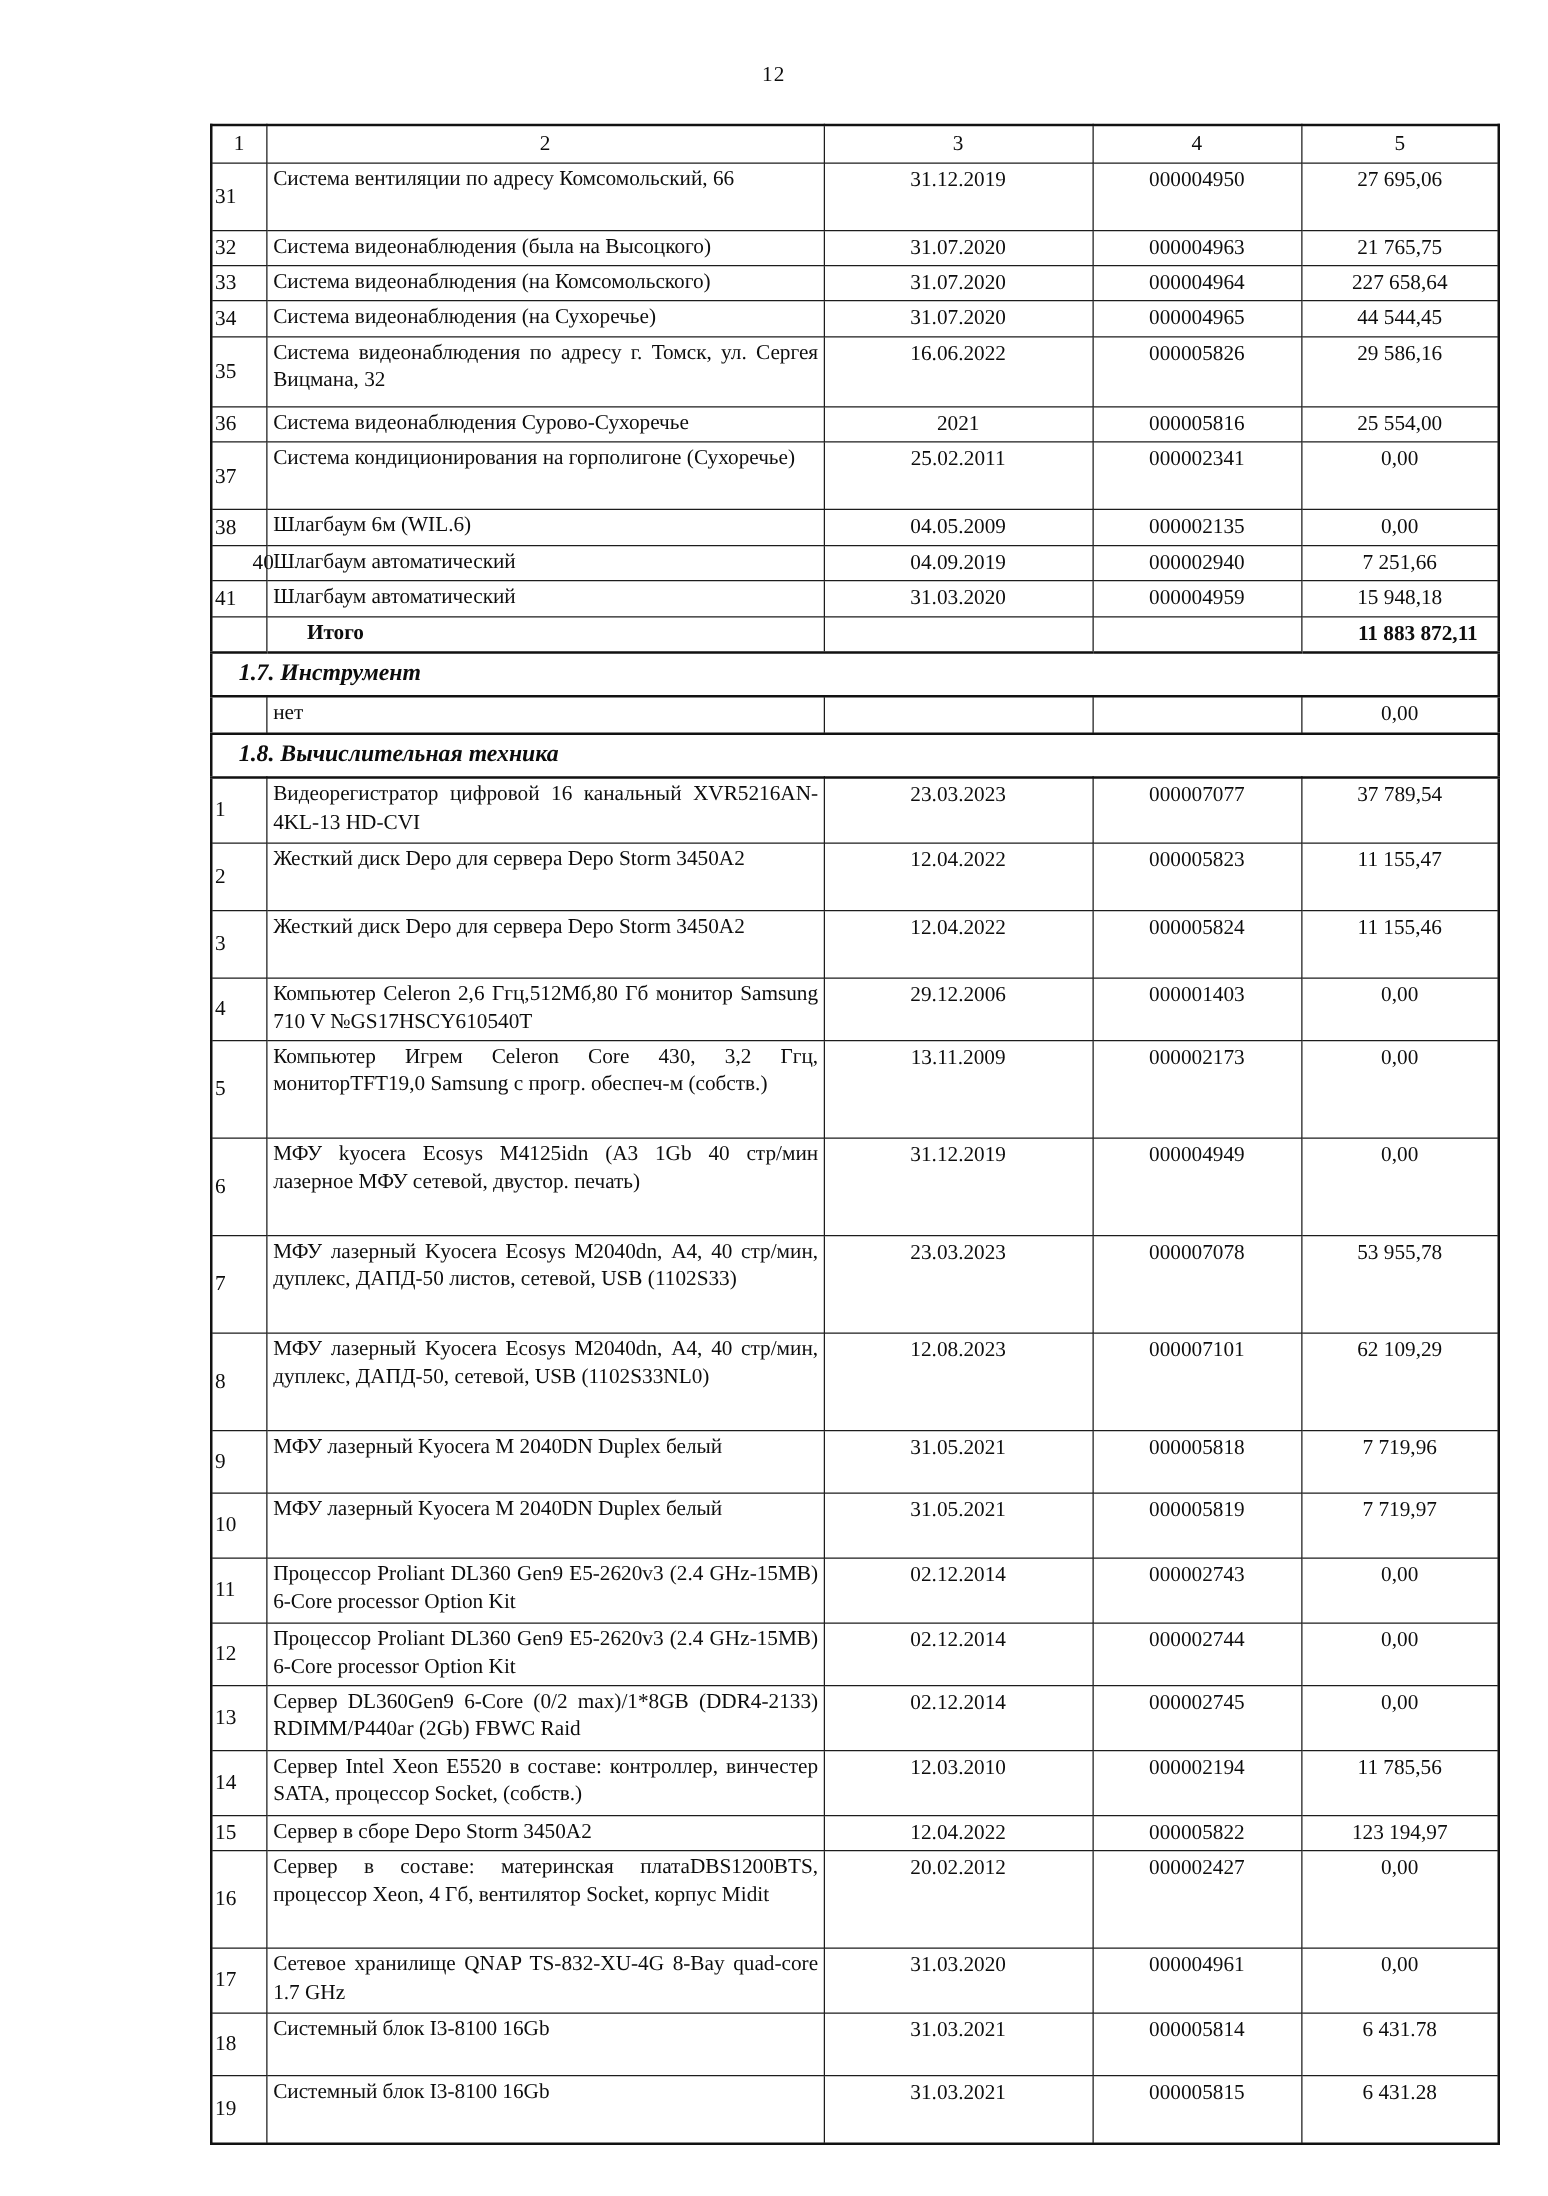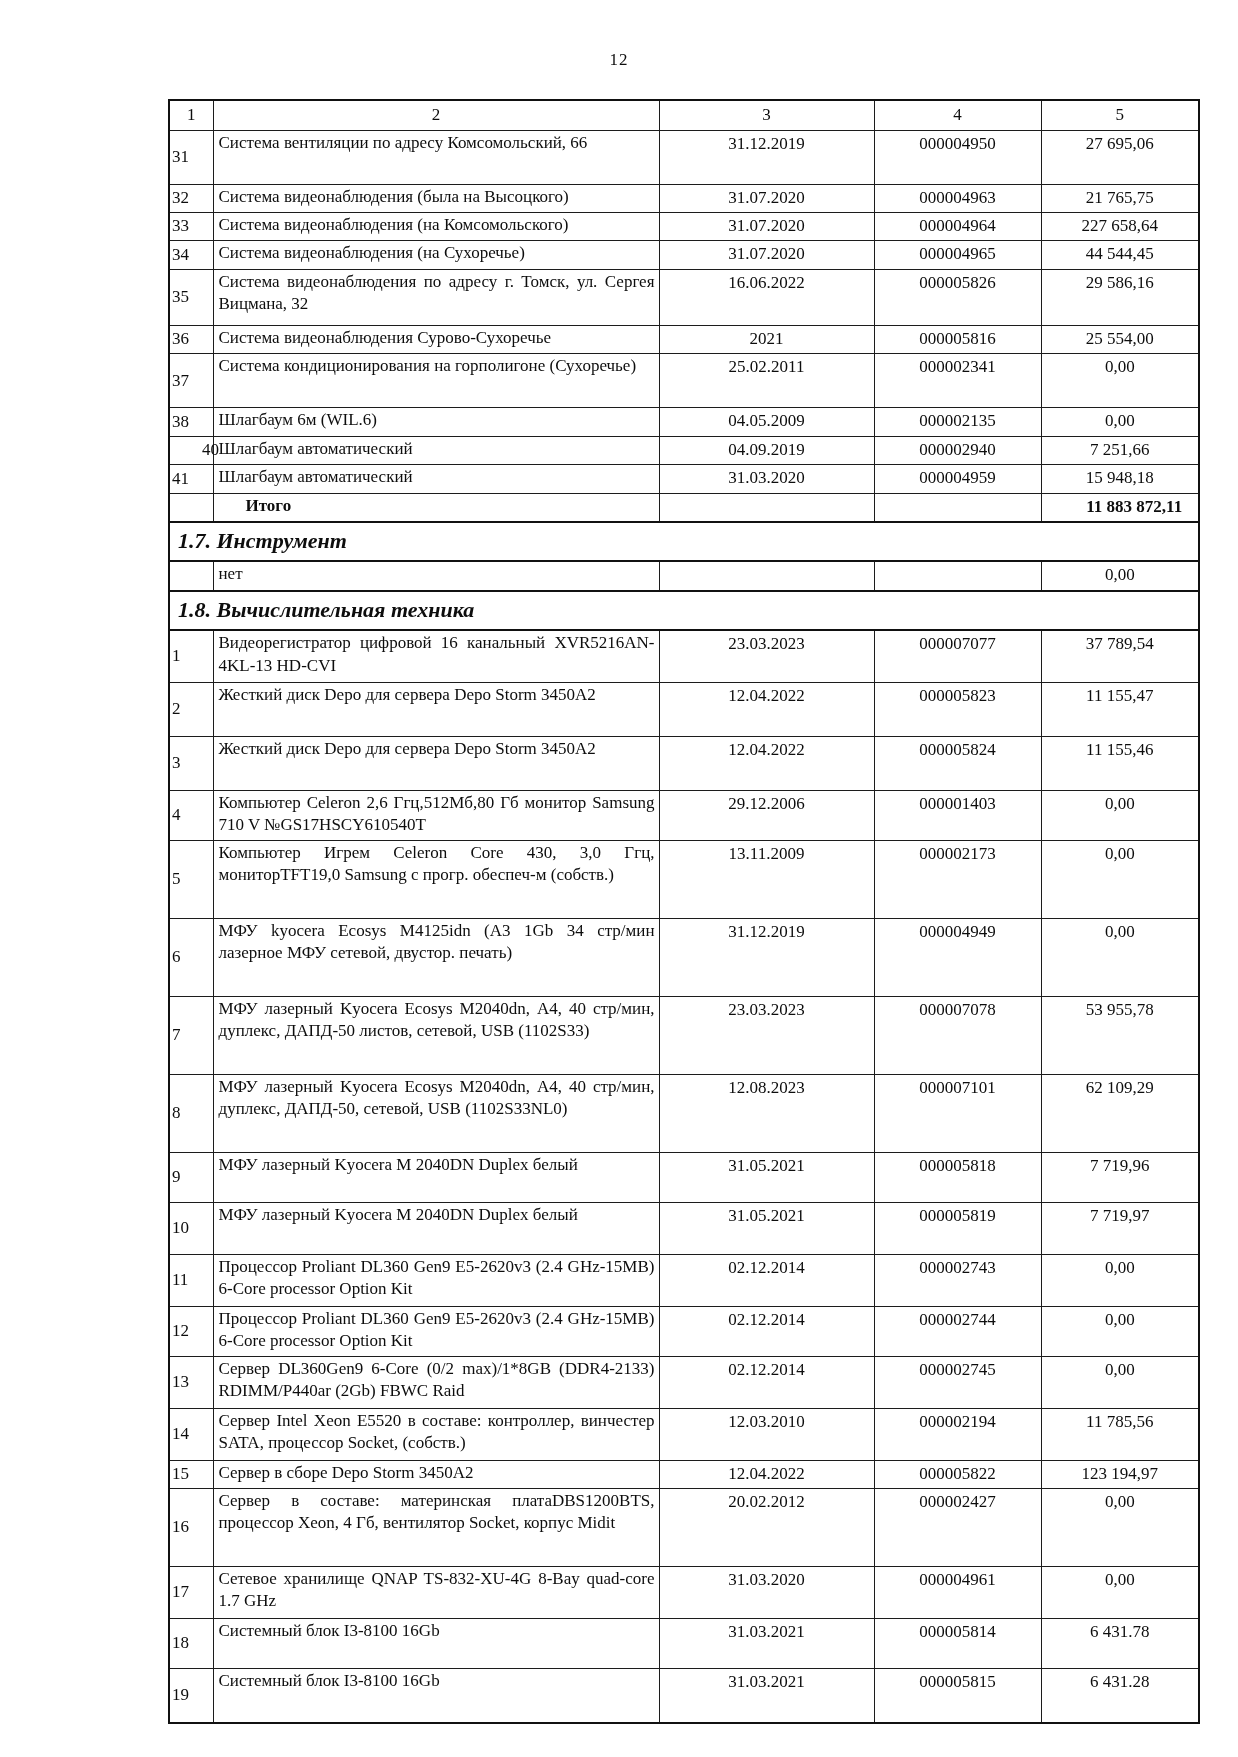--- a/index.html
+++ b/index.html
@@ -27,22 +27,22 @@
   .doc th {
     font-weight: normal; font-size: 17px; height: 30px;
     text-align: center; vertical-align: middle; padding: 2px;
   }
   td.num  { text-align: left; vertical-align: middle; padding: 1px 2px; }
   td.name { text-align: justify; vertical-align: top; padding: 1px 4px 3px 5px; }
   td.date, td.code, td.val {
     text-align: center; vertical-align: top; padding: 2px 3px 3px 3px;
   }
   tr.section-row td {
-    font-weight: bold; font-style: italic; font-size: 22px;
-    text-align: left; padding: 3px 4px 5px 8px;
+    font-weight: bold; font-style: italic; font-size: 19px;
+    text-align: left; padding: 3px 4px 5px 21px;
     border-top: 2.5px solid #111; border-bottom: 2.5px solid #111;
   }
   tr.total-row td { font-weight: bold; border-bottom: 2.5px solid #111; padding-left: 32px; }
   tr.total-row td.name { text-align: left; font-style: normal; }
 </style>
 </head>
 <body>
 
 <div class="page-number">12</div>
 
@@ -177,28 +177,28 @@
       </tr>
       <tr>
         <td class="num" style="height: 50px;">4</td>
         <td class="name">Компьютер Celeron 2,6 Ггц,512Мб,80 Гб монитор Samsung 710 V №GS17HSCY610540T</td>
         <td class="date">29.12.2006</td>
         <td class="code">000001403</td>
         <td class="val">0,00</td>
       </tr>
       <tr>
         <td class="num" style="height: 78px;">5</td>
-        <td class="name">Компьютер Игрем Celeron Core 430, 3,0 Ггц, мониторTFT19,0 Samsung с прогр. обеспеч-м (собств.)</td>
+        <td class="name">Компьютер Игрем Celeron Core 430, 3,2 Ггц, мониторTFT19,0 Samsung с прогр. обеспеч-м (собств.)</td>
         <td class="date">13.11.2009</td>
         <td class="code">000002173</td>
         <td class="val">0,00</td>
       </tr>
       <tr>
         <td class="num" style="height: 78px;">6</td>
-        <td class="name">МФУ kyocera Ecosys M4125idn (А3 1Gb 34 стр/мин лазерное МФУ сетевой, двустор. печать)</td>
+        <td class="name">МФУ kyocera Ecosys M4125idn (А3 1Gb 40 стр/мин лазерное МФУ сетевой, двустор. печать)</td>
         <td class="date">31.12.2019</td>
         <td class="code">000004949</td>
         <td class="val">0,00</td>
       </tr>
       <tr>
         <td class="num" style="height: 78px;">7</td>
         <td class="name">МФУ лазерный Kyocera Ecosys M2040dn, А4, 40 стр/мин, дуплекс, ДАПД-50 листов, сетевой, USB (1102S33)</td>
         <td class="date">23.03.2023</td>
         <td class="code">000007078</td>
         <td class="val">53 955,78</td>

